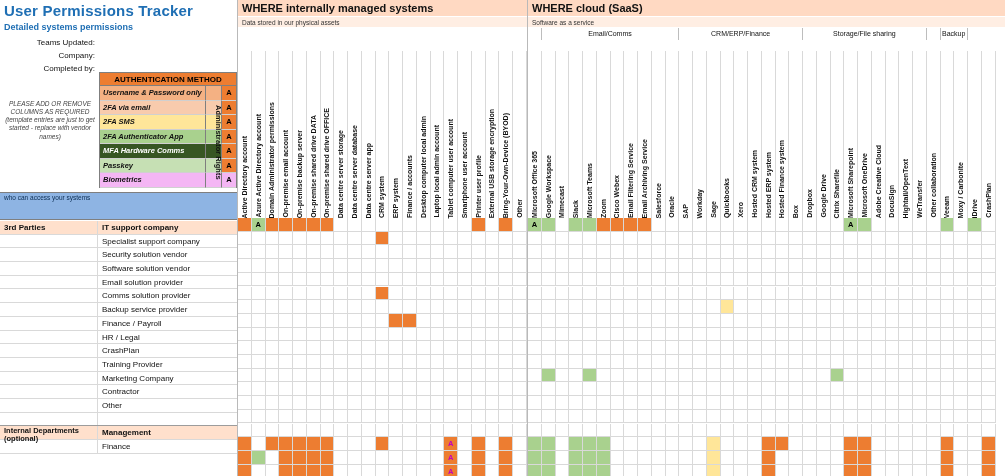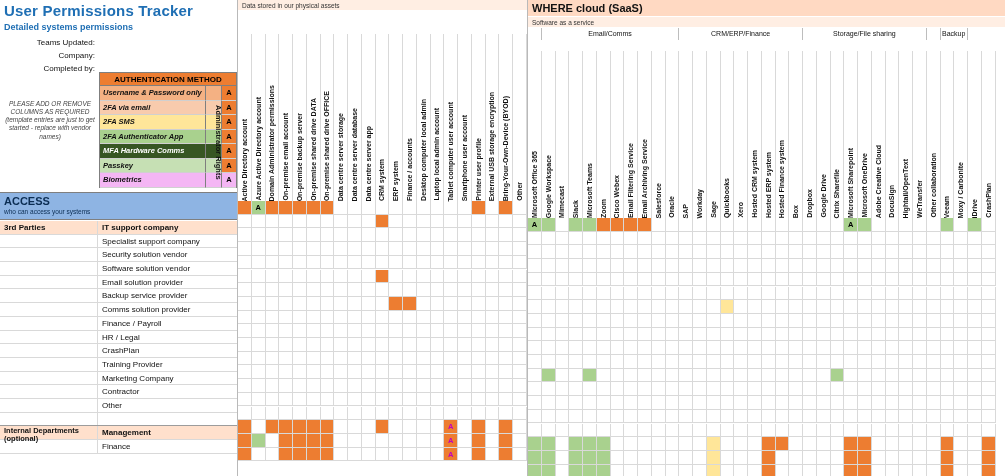--- a/index.html
+++ b/index.html
@@ -184,21 +184,20 @@
       <div class="auth-row">
         <div class="auth-label" style="background:#f4b6f4">Biometrics</div>
         <div class="auth-sw" style="background:#f4b6f4"></div>
         <div class="auth-a" style="background:#f4b6f4">A</div>
       </div>
     </div>
 
     <div class="admin-rights">Administrator Rights</div>
 
     <div class="access-band">
-      <div class="t1">ACCESS</div>
       <div class="t2">who can access your systems</div>
     </div>
 
     <div style="position:absolute; left:0; top:221px; width:237px;">
       <div class="lrow section-head">
         <div class="c1">3rd Parties</div>
         <div class="c2">IT support company</div>
       </div>
       <div class="lrow">
           <div class="c1"></div>
@@ -211,25 +210,25 @@
       <div class="lrow">
           <div class="c1"></div>
           <div class="c2">Software solution vendor</div>
         </div>
       <div class="lrow">
           <div class="c1"></div>
           <div class="c2">Email solution provider</div>
         </div>
       <div class="lrow">
           <div class="c1"></div>
-          <div class="c2">Backup service provider</div>
+          <div class="c2">Comms solution provider</div>
         </div>
       <div class="lrow">
           <div class="c1"></div>
-          <div class="c2">Comms solution provider</div>
+          <div class="c2">Backup service provider</div>
         </div>
       <div class="lrow">
           <div class="c1"></div>
           <div class="c2">Finance / Payroll</div>
         </div>
       <div class="lrow">
           <div class="c1"></div>
           <div class="c2">HR / Legal</div>
         </div>
       <div class="lrow">
@@ -264,20 +263,21 @@
           <div class="c1"></div>
           <div class="c2">Finance</div>
         </div>
     </div>
   </div>
 
   <div class="vsep" style="left:237px;"></div>
   <div class="vsep" style="left:527px;"></div>
 
   <div class="panel" id="panel-mid">
+    <div class="hdr-title">WHERE internally managed systems</div>
     <div class="hdr-sub">Data stored in our physical assets</div>
     <div style="height:23px; background:#fff;"></div>
     <div class="vlabels" id="mid-vlabels">
         <div class="vlabel" style="left: 0px; width: 13.75px;">
           <span>Active Directory account</span>
         </div>
         <div class="vlabel" style="left: 13.75px; width: 13.75px;">
           <span>Azure Active Directory account</span>
         </div>
         <div class="vlabel" style="left: 27.5px; width: 13.75px;">

